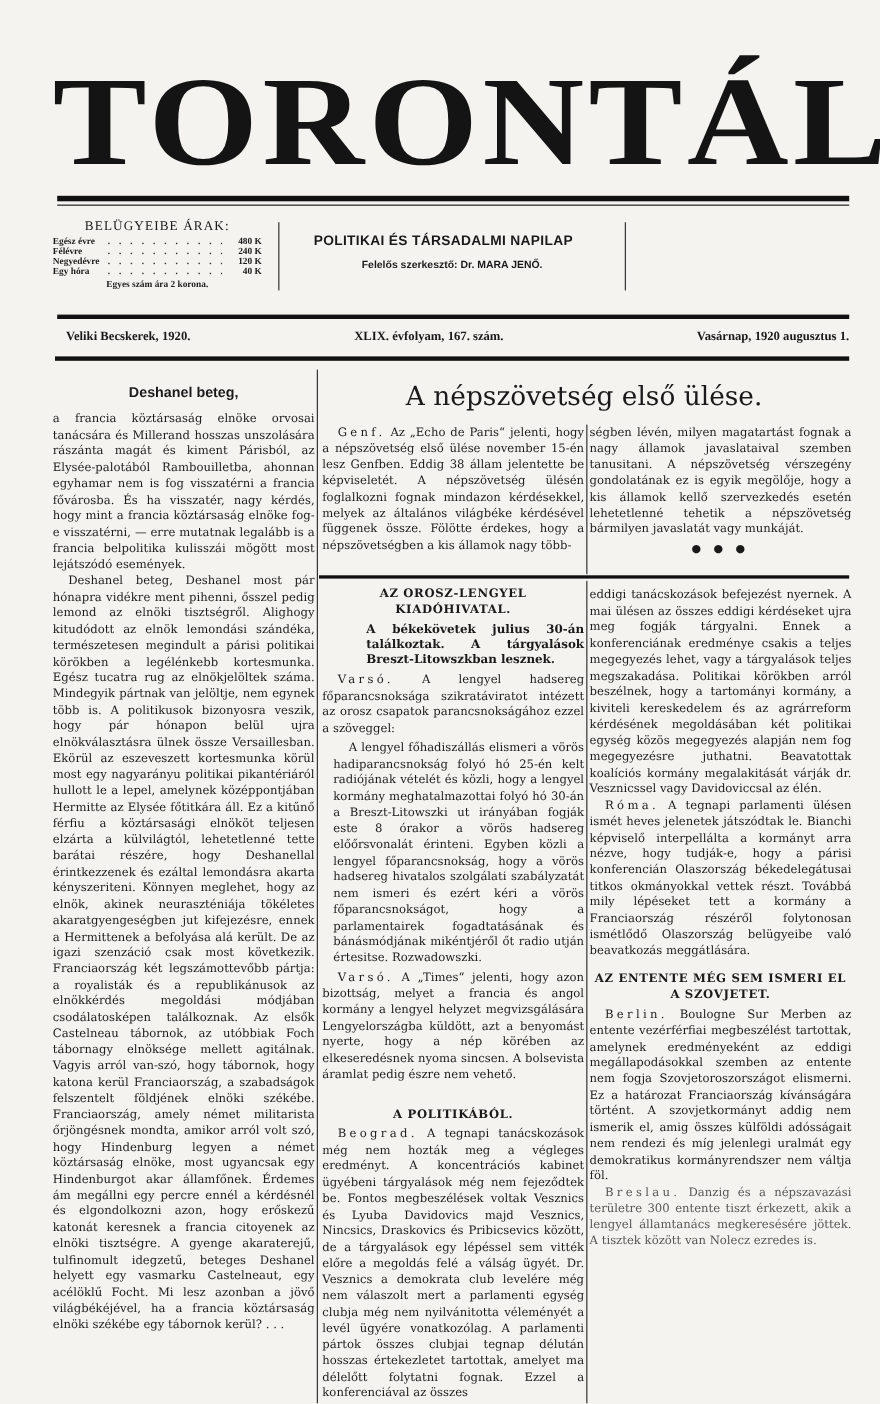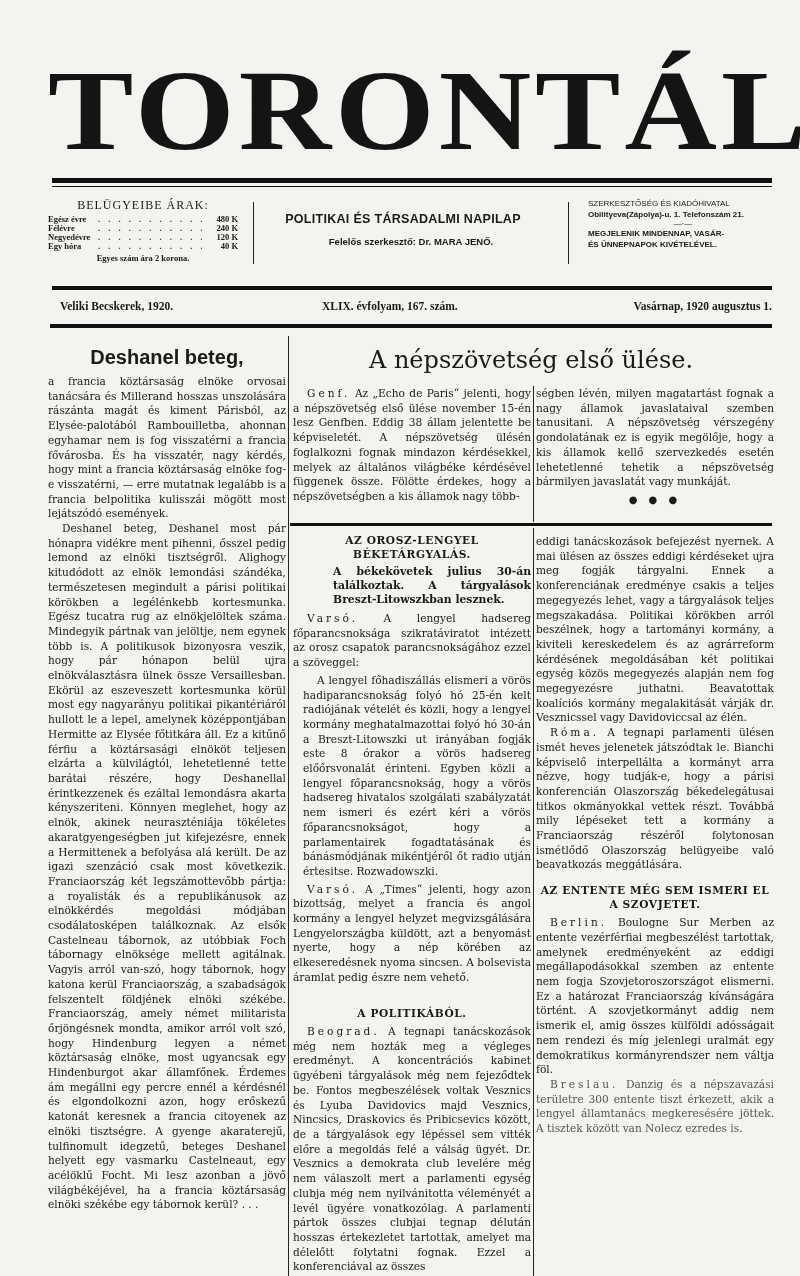--- a/index.html
+++ b/index.html
@@ -85,60 +85,53 @@
   <div class="center-info">
     <div class="tag">POLITIKAI ÉS TÁRSADALMI NAPILAP</div>
     <div class="editor">
       <b>Felelős szerkesztő:</b>
       <b>Dr. MARA JENŐ.</b>
     </div>
   </div>
 
   <div class="vline" style="left:520px; top:10px; height:62px;"></div>
 
-  <div class="right-info">
-    <div>SZERKESZTŐSÉG ÉS KIADÓHIVATAL</div>
-    <div class="b">Obilityeva(Zápolya)-u. 1. Telefonszám 21.</div>
-    <div class="sep">—·—</div>
-    <div class="b">MEGJELENIK MINDENNAP, VASÁR-</div>
-    <div class="b">ÉS ÜNNEPNAPOK KIVÉTELÉVEL.</div>
-  </div>
 </div>
 <div class="rule-thick" style="left:52px; top:286px; width:720px; height:4px;"></div>
 
 <div class="dateline">
   <span style="left:0;">Veliki Becskerek, 1920.</span>
   <span style="left:262px;">XLIX. évfolyam, 167. szám.</span>
   <span style="right:0;">Vasárnap, 1920 augusztus 1.</span>
 </div>
 <div class="rule-thick" style="left:50px; top:324px; width:722px; height:4px;"></div>
 
 <div class="col" style="left:48px; top:344px; width:238px;">
-  <div class="col-head" style="font-size:20px; line-height:26px; margin-bottom:4px;">Deshanel beteg,</div>
+  <div class="col-head" style="font-size:13px; line-height:26px; margin-bottom:4px;">Deshanel beteg,</div>
   <p class="noind">a francia köztársaság elnöke orvosai tanácsára és Millerand hosszas unszolására rászánta magát és kiment Párisból, az Elysée-palotából Rambouilletba, ahonnan egyhamar nem is fog visszatérni a francia fővárosba. És ha visszatér, nagy kérdés, hogy mint a francia köztársaság elnöke fog-e visszatérni, — erre mutatnak legalább is a francia belpolitika kulisszái mögött most lejátszódó események.</p>
   <p>Deshanel beteg, Deshanel most pár hónapra vidékre ment pihenni, ősszel pedig lemond az elnöki tisztségről. Alighogy kitudódott az elnök lemondási szándéka, természetesen megindult a párisi politikai körökben a legélénkebb kortesmunka. Egész tucatra rug az elnökjelöltek száma. Mindegyik pártnak van jelöltje, nem egynek több is. A politikusok bizonyosra veszik, hogy pár hónapon belül ujra elnökválasztásra ülnek össze Versaillesban. Ekörül az eszeveszett kortesmunka körül most egy nagyarányu politikai pikantériáról hullott le a lepel, amelynek középpontjában Hermitte az Elysée főtitkára áll. Ez a kitűnő férfiu a köztársasági elnököt teljesen elzárta a külvilágtól, lehetetlenné tette barátai részére, hogy Deshanellal érintkezzenek és ezáltal lemondásra akarta kényszeriteni. Könnyen meglehet, hogy az elnök, akinek neuraszténiája tökéletes akaratgyengeségben jut kifejezésre, ennek a Hermittenek a befolyása alá került. De az igazi szenzáció csak most következik. Franciaország két legszámottevőbb pártja: a royalisták és a republikánusok az elnökkérdés megoldási módjában csodálatosképen találkoznak. Az elsők Castelneau tábornok, az utóbbiak Foch tábornagy elnöksége mellett agitálnak. Vagyis arról van-szó, hogy tábornok, hogy katona kerül Franciaország, a szabadságok felszentelt földjének elnöki székébe. Franciaország, amely német militarista őrjöngésnek mondta, amikor arról volt szó, hogy Hindenburg legyen a német köztársaság elnöke, most ugyancsak egy Hindenburgot akar államfőnek. Érdemes ám megállni egy percre ennél a kérdésnél és elgondolkozni azon, hogy erőskezű katonát keresnek a francia citoyenek az elnöki tisztségre. A gyenge akaraterejű, tulfinomult idegzetű, beteges Deshanel helyett egy vasmarku Castelneaut, egy acélöklű Focht. Mi lesz azonban a jövő világbékéjével, ha a francia köztársaság elnöki székébe egy tábornok kerül? . . .</p>
 </div>
 
 <div class="vline" style="left:288px; top:336px; height:940px;"></div>
 
 <div class="main-headline">A népszövetség első ülése.</div>
 
 <div class="col" style="left:293px; top:386px; width:238px;">
   <p><span class="spaced">Genf.</span> <span>Az „Echo de Paris“ jelenti, hogy a népszövetség első ülése november 15-én lesz Genfben. Eddig 38 állam jelentette be képviseletét. A népszövetség ülésén foglalkozni fognak mindazon kérdésekkel, melyek az általános világbéke kérdésével függenek össze. Fölötte érdekes, hogy a népszövetségben a kis államok nagy több-</span></p>
 </div>
 <div class="vline" style="left:533px; top:386px; height:136px;"></div>
 <div class="col" style="left:536px; top:386px; width:238px;">
   <p class="noind">ségben lévén, milyen magatartást fognak a nagy államok javaslataival szemben tanusitani. A népszövetség vérszegény gondolatának ez is egyik megölője, hogy a kis államok kellő szervezkedés esetén lehetetlenné tehetik a népszövetség bármilyen javaslatát vagy munkáját.</p>
   <div class="bullets" style="margin-top:4px;">● ● ●</div>
 </div>
 
 <div class="rule-thick" style="left:290px; top:523px; width:482px; height:3px;"></div>
 
 <div class="col" style="left:293px; top:534px; width:238px;">
-  <div class="sec-head" style="margin-bottom:4px;">AZ OROSZ-LENGYEL BÉKETÁRGYALÁS.</div>
+  <div class="sec-head" style="margin-bottom:4px;">AZ OROSZ-LENGYEL KIADÓHIVATAL.</div>
   <div class="sub-head" style="margin-bottom:4px;">A békekövetek julius 30-án találkoztak. A tárgyalások Breszt-Litowszkban lesznek.</div>
   <p><span class="spaced">Varsó.</span> <span>A lengyel hadsereg főparancsnoksága szikratáviratot intézett az orosz csapatok parancsnokságához ezzel a szöveggel:</span></p>
   <p style="padding-left:10px; margin-top:3px;">A lengyel főhadiszállás elismeri a vörös hadiparancsnokság folyó hó 25-én kelt radiójának vételét és közli, hogy a lengyel kormány meghatalmazottai folyó hó 30-án a Breszt-Litowszki ut irányában fogják este 8 órakor a vörös hadsereg előőrsvonalát érinteni. Egyben közli a lengyel főparancsnokság, hogy a vörös hadsereg hivatalos szolgálati szabályzatát nem ismeri és ezért kéri a vörös főparancsnokságot, hogy a parlamentairek fogadtatásának és bánásmódjának mikéntjéről őt radio utján értesitse. Rozwadowszki.</p>
   <p style="margin-top:3px;"><span class="spaced">Varsó.</span> <span>A „Times“ jelenti, hogy azon bizottság, melyet a francia és angol kormány a lengyel helyzet megvizsgálására Lengyelországba küldött, azt a benyomást nyerte, hogy a nép körében az elkeseredésnek nyoma sincsen. A bolsevista áramlat pedig észre nem vehető.</span></p>
 
   <div class="sec-head" style="margin-top:22px; margin-bottom:4px;">A POLITIKÁBÓL.</div>
   <p><span class="spaced">Beograd.</span> <span>A tegnapi tanácskozások még nem hozták meg a végleges eredményt. A koncentrációs kabinet ügyébeni tárgyalások még nem fejeződtek be. Fontos megbeszélések voltak Vesznics és Lyuba Davidovics majd Vesznics, Nincsics, Draskovics és Pribicsevics között, de a tárgyalások egy lépéssel sem vitték előre a megoldás felé a válság ügyét. Dr. Vesznics a demokrata club levelére még nem válaszolt mert a parlamenti egység clubja még nem nyilvánitotta véleményét a levél ügyére vonatkozólag. A parlamenti pártok összes clubjai tegnap délután hosszas értekezletet tartottak, amelyet ma délelőtt folytatni fognak. Ezzel a konferenciával az összes</span></p>
 </div>
 
 <div class="vline" style="left:533px; top:528px; height:748px;"></div>

